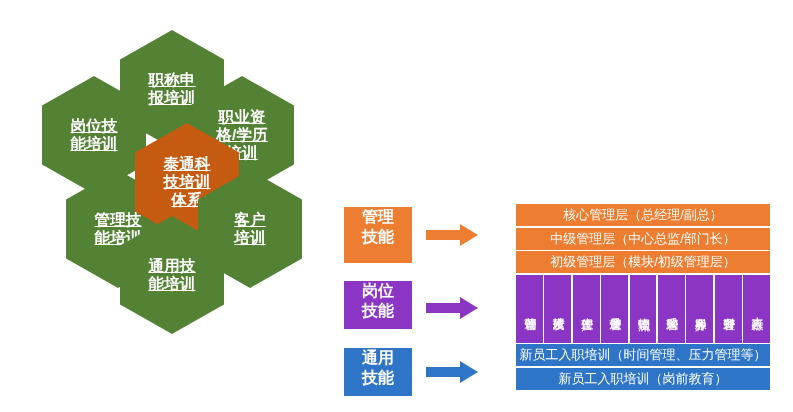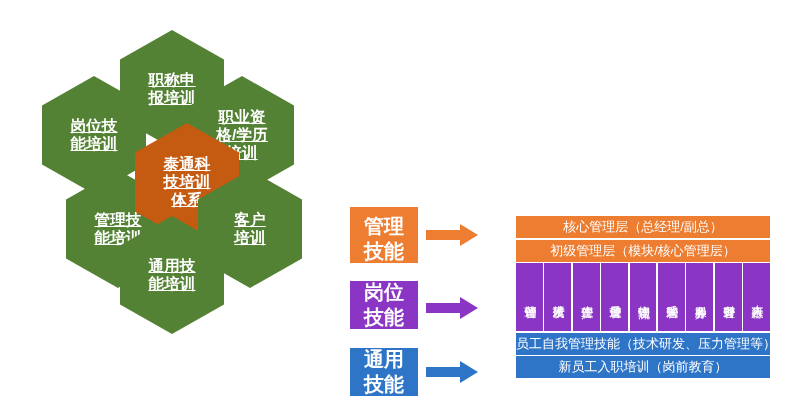--- a/index.html
+++ b/index.html
@@ -59,28 +59,28 @@
     position: absolute;
     left: 340px;
     top: 196px;
     width: 440px;
     height: 200px;
   }
 
   
   .cat-box {
     position: absolute;
-    left: 10px;
+    left: 4px;
     width: 68px;
     color: #ffffff;
     font-weight: bold;
-    font-size: 20px;
+    font-size: 16px;
     line-height: 1.22;
     display: flex;
-    align-items: flex-end;
+    align-items: flex-start;
     justify-content: center;
     text-align: center;
     box-sizing: border-box;
   }
   .cat-box span { display: block; white-space: pre-line; }
   .cat-mgmt  { top: 11px;  height: 56px; background: #ED7D31; }
   .cat-post  { top: 85px;  height: 48px; background: #8B35C4; }
   .cat-gen   { top: 152px; height: 48px; background: #2E75C8; }
 
   
@@ -111,21 +111,21 @@
   .arrow-post { top: 101px; color: #8B35C4; }
   .arrow-gen  { top: 165px; color: #2E75C8; }
   .arrow-mgmt .arrow-shaft { background: #ED7D31; }
   .arrow-post .arrow-shaft { background: #8B35C4; }
   .arrow-gen  .arrow-shaft { background: #2E75C8; }
 
   
   #stack {
     position: absolute;
     left: 140px;
-    top: 20px;
+    top: 8px;
     width: 254px;
     padding-left: 36px;
   }
   .row {
     height: 22px;
     line-height: 22px;
     color: #ffffff;
     font-size: 13px;
     text-align: center;
     white-space: nowrap;
@@ -229,21 +229,22 @@
     <div class="arrow-head"></div>
   </div>
   <div class="arrow arrow-gen">
     <div class="arrow-shaft"></div>
     <div class="arrow-head"></div>
   </div>
 
   <div id="stack">
 
     <div class="row row-orange">核心管理层（总经理/副总）</div>
-    <div class="row row-orange">初级管理层（模块/核心管理层）</div>
+    <div class="row row-orange">中级管理层（中心总监/部门长）</div>
+    <div class="row row-orange">初级管理层（模块/初级管理层）</div>
 
     <div id="posts-band">
       <div class="post-col">
           <span>营销管理</span>
         </div>
       <div class="post-col">
           <span>技术研发</span>
         </div>
       <div class="post-col">
           <span>生产管理</span>
@@ -261,17 +262,17 @@
           <span>客户服务</span>
         </div>
       <div class="post-col">
           <span>财务管理</span>
         </div>
       <div class="post-col">
           <span>人事行政</span>
         </div>
     </div>
 
-    <div class="row row-blue">员工自我管理技能（技术研发、压力管理等）</div>
+    <div class="row row-blue">新员工入职培训（时间管理、压力管理等）</div>
     <div class="row row-blue">新员工入职培训（岗前教育）</div>
 
   </div>
 </div>
 
 </body></html>

